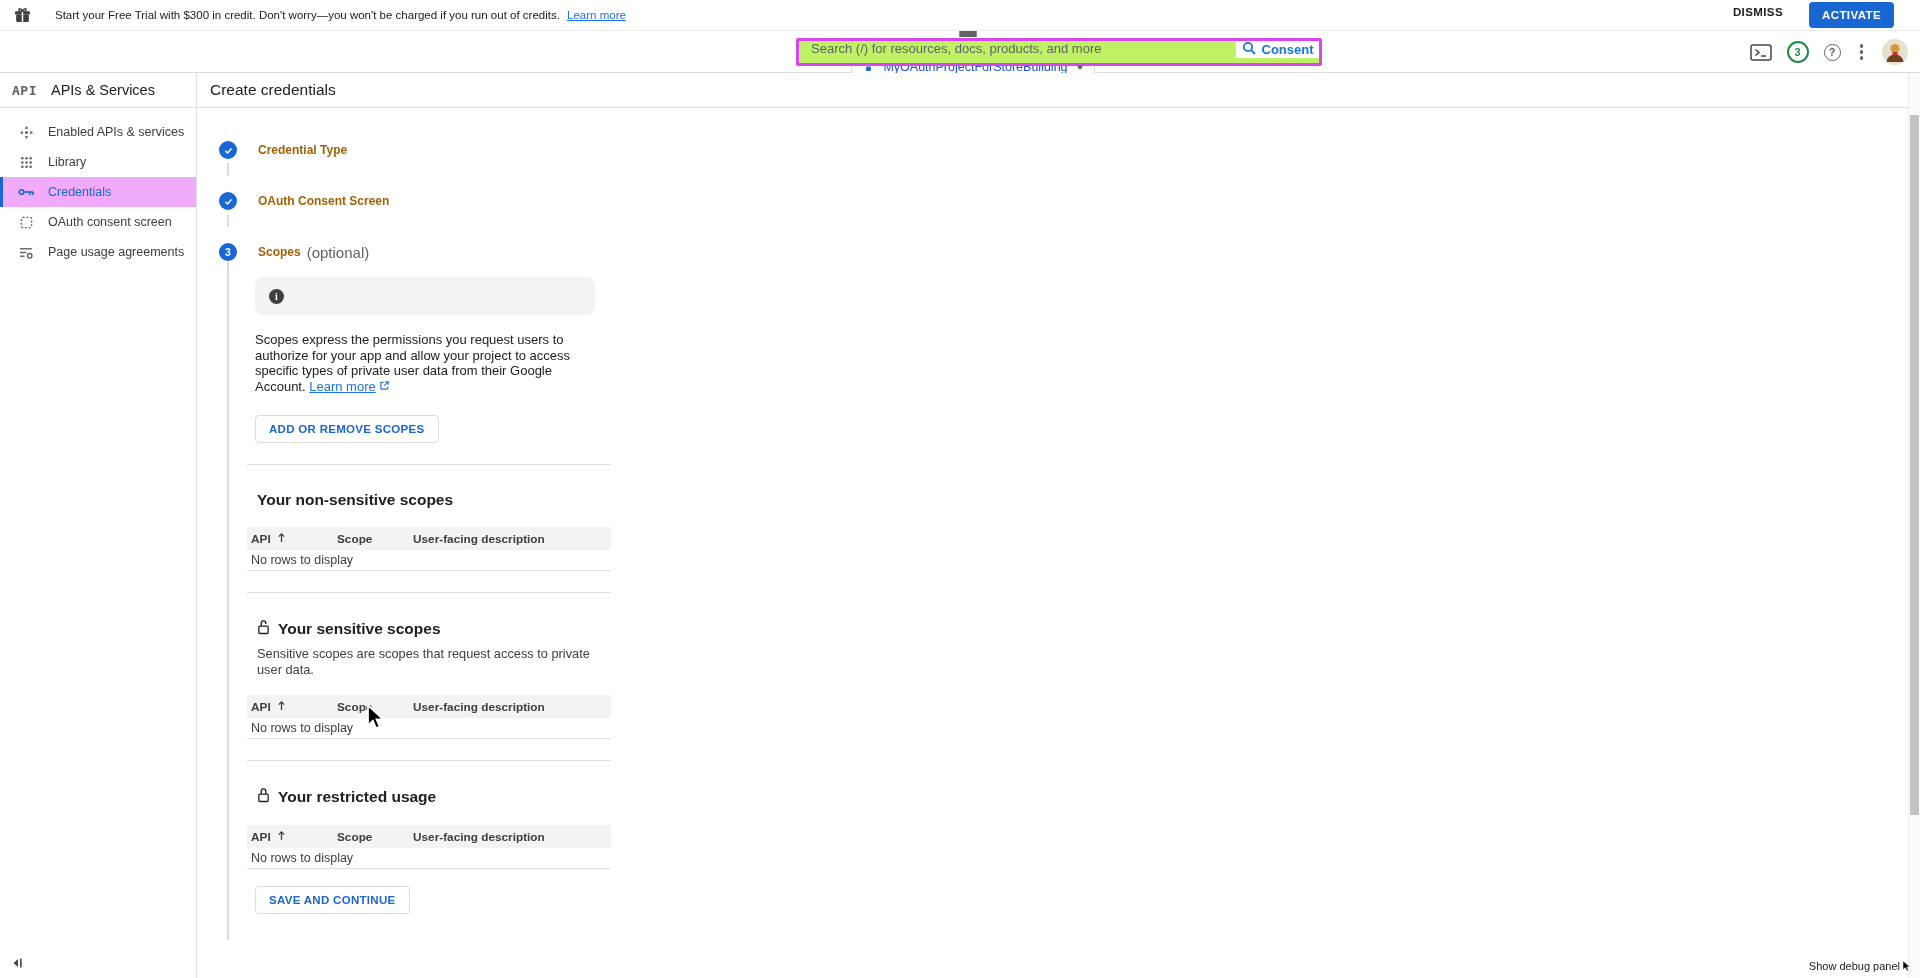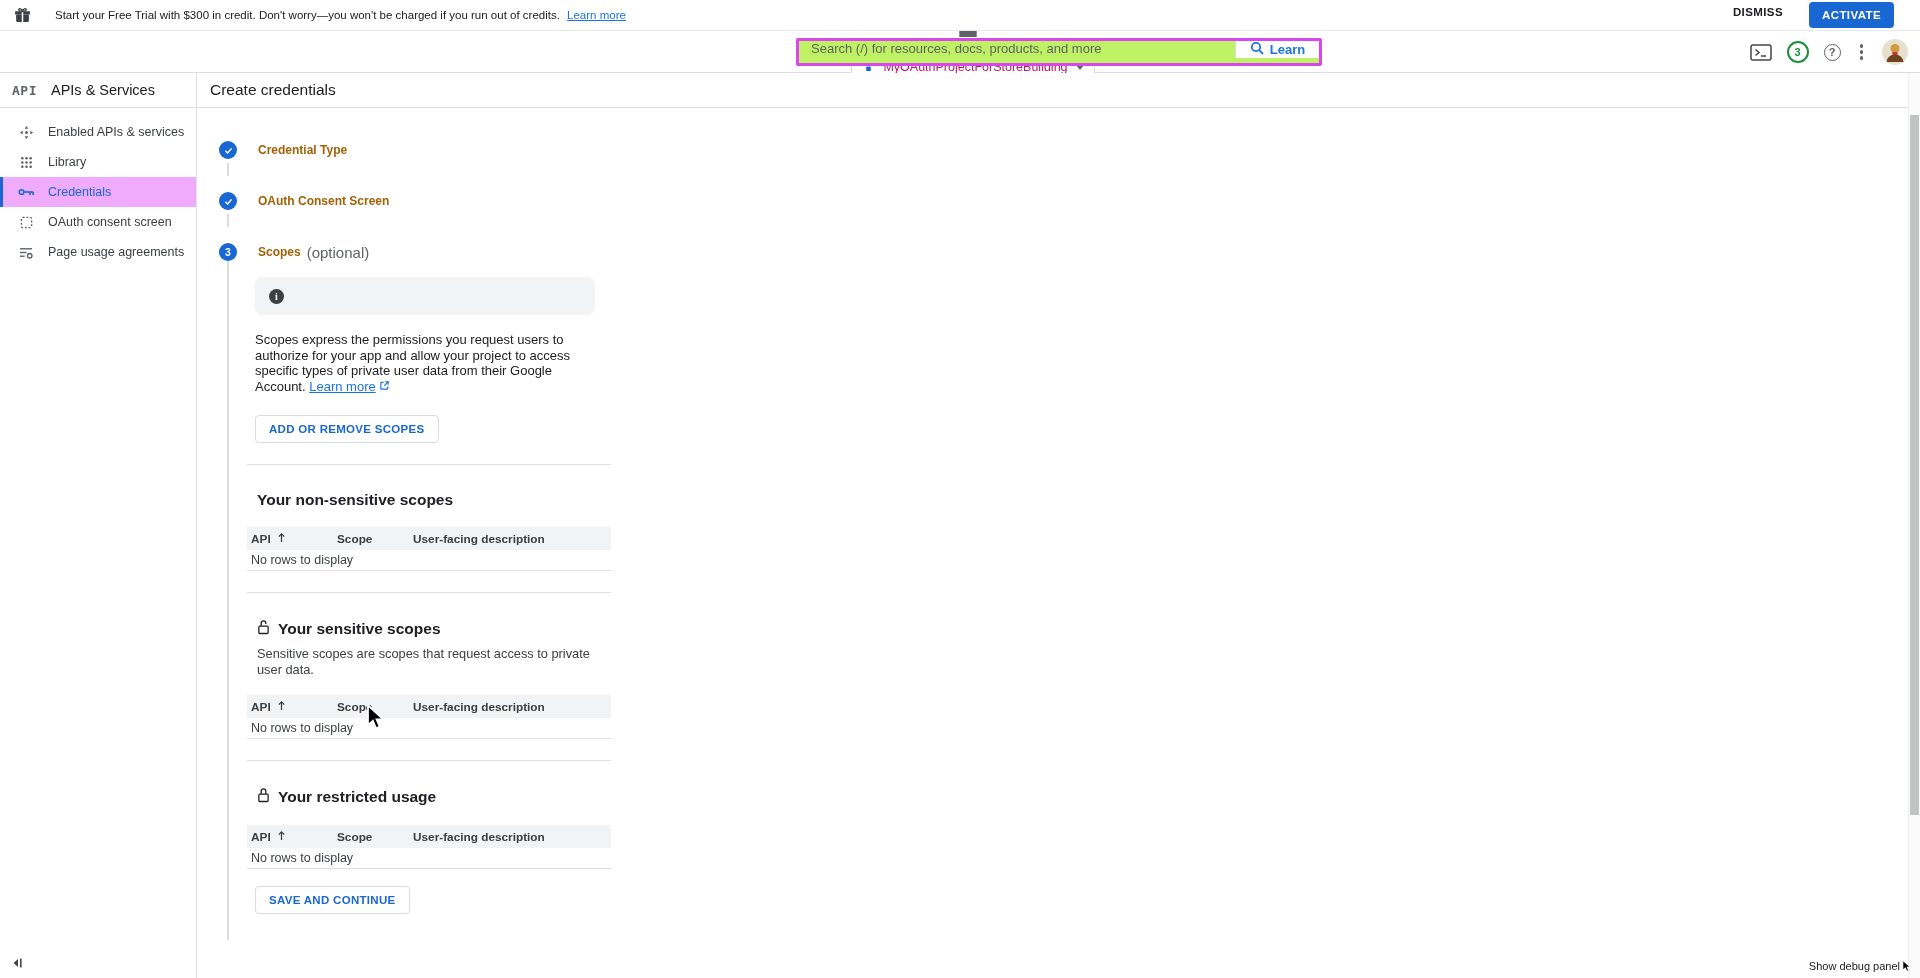--- a/index.html
+++ b/index.html
@@ -21,21 +21,21 @@
     border:none;border-radius:4px;padding:7px 13px;cursor:pointer;}
   
   .app-header{position:absolute;top:31px;left:0;right:0;height:42px;background:#fff;
     border-bottom:1px solid #dadce0;display:flex;align-items:center;flex-direction:column;}
   .hamburger{margin-left:16px;width:18px;height:12px;display:flex;flex-direction:column;justify-content:space-between;cursor:pointer;}
   .hamburger span{height:2px;background:#5f6368;border-radius:1px;}
   .gc-logo{margin-left:16px;font-size:18px;letter-spacing:.2px;display:flex;align-items:center;cursor:pointer;}
   .gc-logo .cl{color:#5f6368;margin-left:5px;}
   .l-b{color:#4285F4}.l-r{color:#EA4335}.l-y{color:#FBBC05}.l-g{color:#34A853}
   .project-pill{margin-left:26px;height:28px;border:1px solid #dadce0;border-radius:4px;background:#fff;
-    display:flex;align-items:center;padding:0 10px;gap:8px;font-size:12.5px;color:#be185d;cursor:pointer;}
+    display:flex;align-items:center;padding:0 10px;gap:8px;font-size:12.5px;color:#1d4ed8;cursor:pointer;}
   .caret-down{width:0;height:0;border-left:4.5px solid transparent;border-right:4.5px solid transparent;border-top:5px solid #5f6368;}
   .search-wrap{position:absolute;left:796px;top:7px;width:526px;height:28px;border:3px solid #d946ef;border-radius:2px;
     background:#bef264;display:flex;align-items:flex-start;}
   .search-wrap input{flex:1;border:none;outline:none;padding:0 12px;font-size:13px;color:#3c4043;background:transparent;
     font-family:"Liberation Sans","DejaVu Sans",sans-serif;}
   .search-wrap input::placeholder{color:#5f6368;}
   .search-btn{width:84px;border-left:1px solid #dadce0;display:flex;align-items:center;justify-content:center;gap:6px;
     color:#1a73e8;font-size:13px;font-weight:700;cursor:pointer;background:#fff;}
   .header-icons{position:absolute;right:12px;top:0;height:42px;display:flex;align-items:center;gap:15px;}
   .hicon{display:flex;align-items:center;justify-content:center;cursor:pointer;}
@@ -147,21 +147,21 @@
   </div>
   <div class="search-wrap">
     <input type="text" placeholder="Search (/) for resources, docs, products, and more" style="">
     <div class="search-btn">
       <span>
         <svg width="14" height="14" viewBox="0 0 14 14" fill="none" stroke="#1a73e8" stroke-width="1.8">
             <circle cx="6" cy="6" r="4.2"></circle>
             <line x1="9.2" y1="9.2" x2="13" y2="13"></line>
           </svg>
       </span>
-      <span>Learn</span>
+      <span>Consent</span>
     </div>
   </div>
   <div class="header-icons">
     <span class="hicon">
       <svg width="22" height="17" viewBox="0 0 22 17" fill="none" stroke="#444746" stroke-width="1.5">
           <rect x="1" y="1" width="20" height="15" rx="2"></rect>
           <path d="M5.5 5.5 L9 8.5 L5.5 11.5"></path>
           <line x1="11" y1="12" x2="16" y2="12"></line>
         </svg>
     </span>

